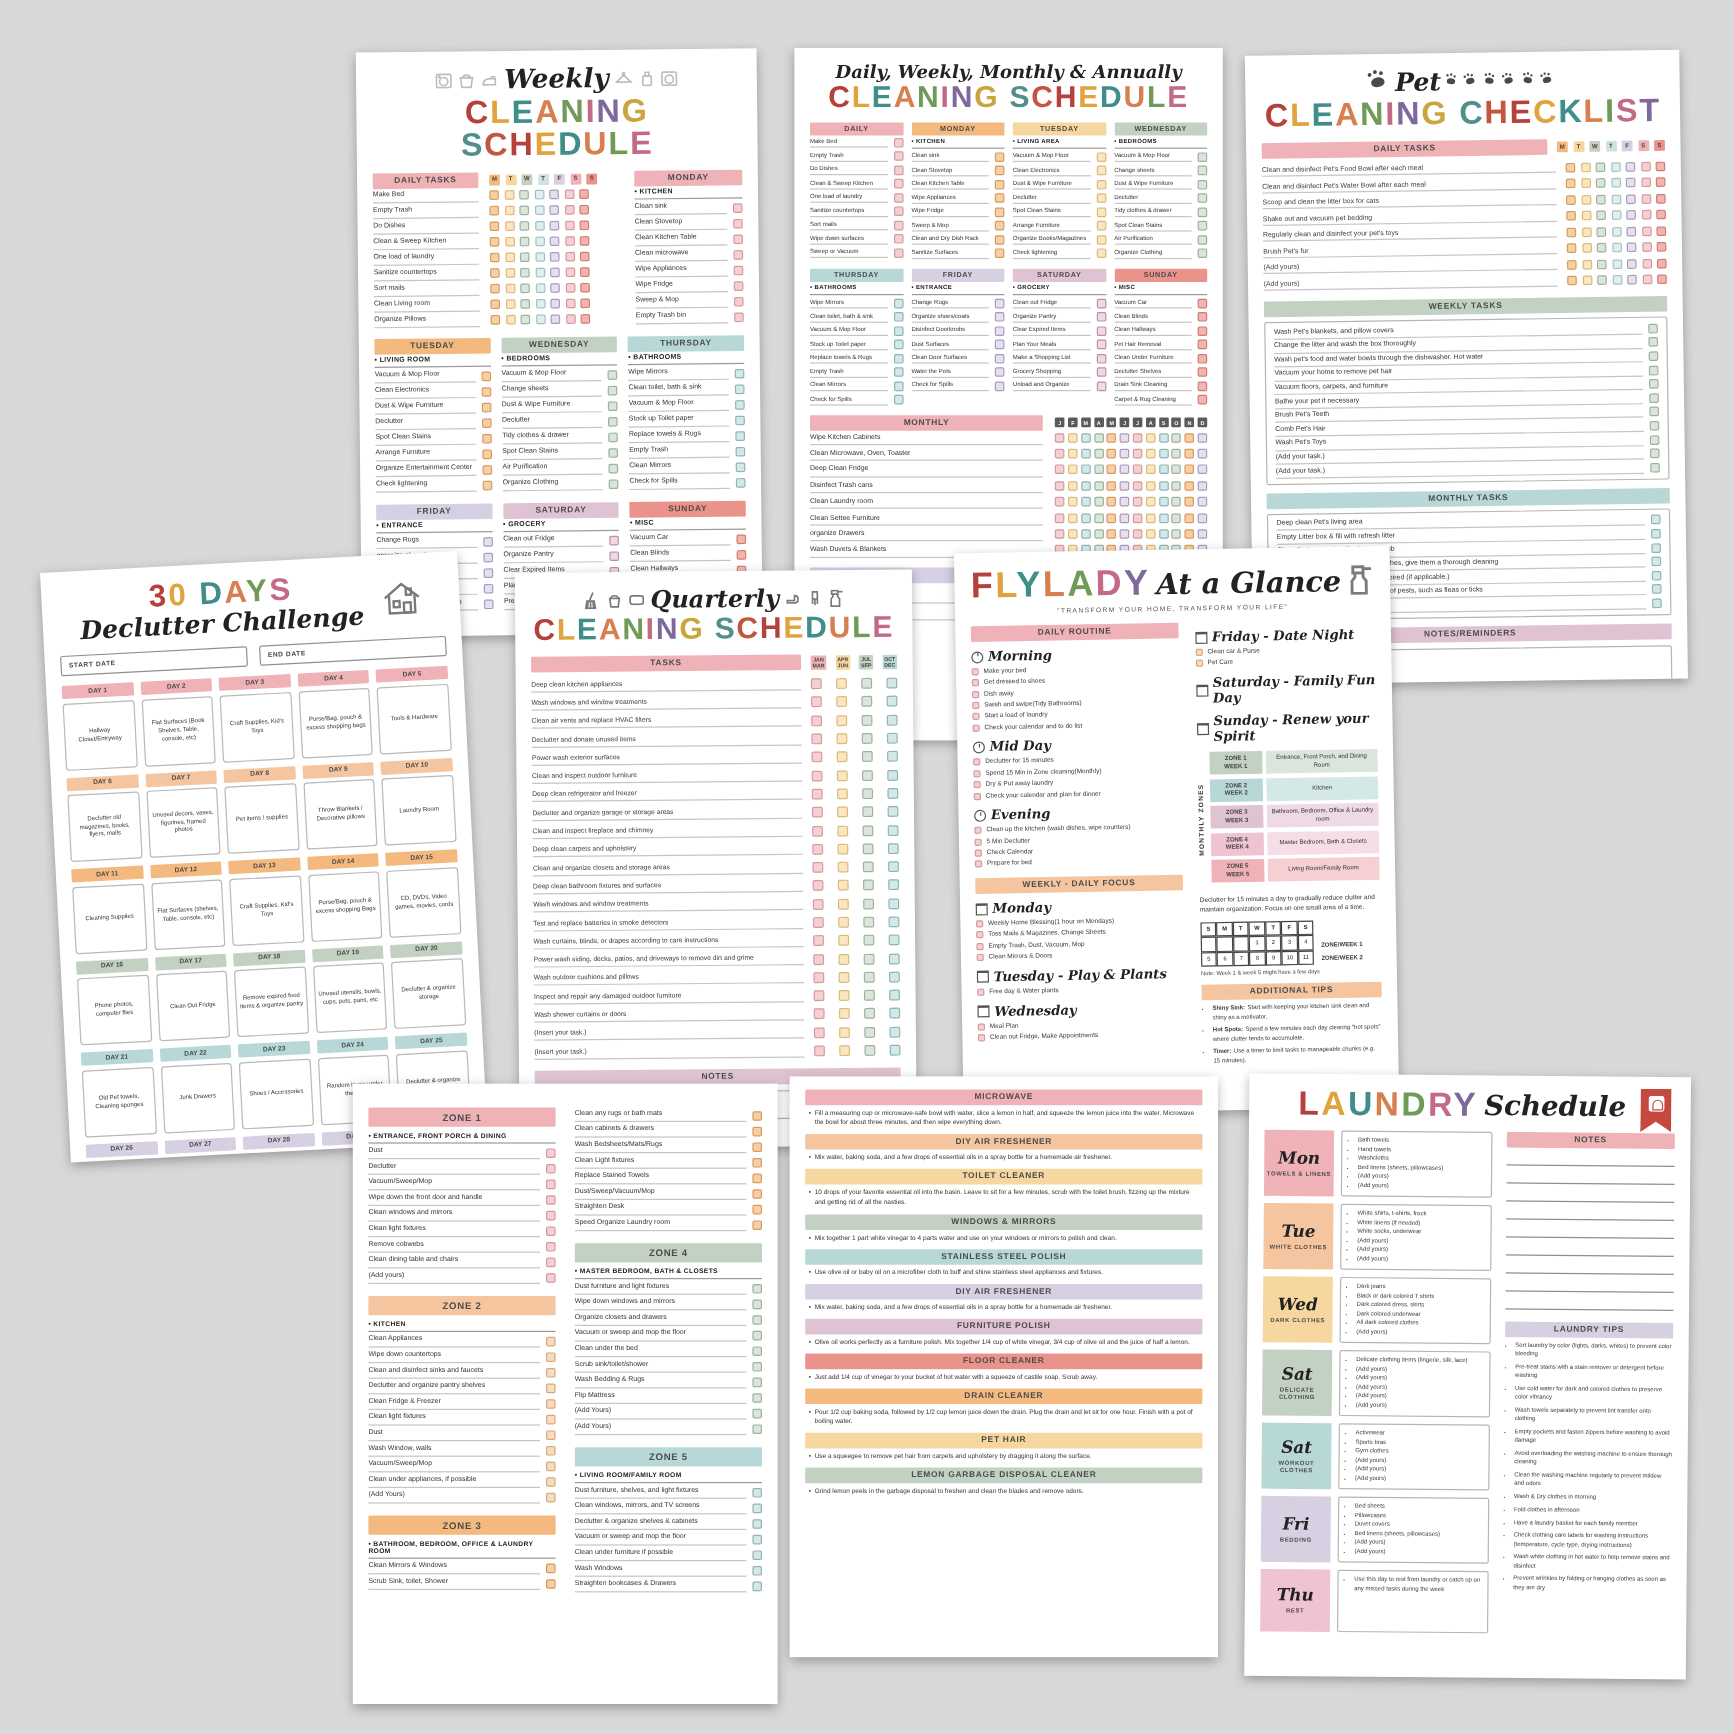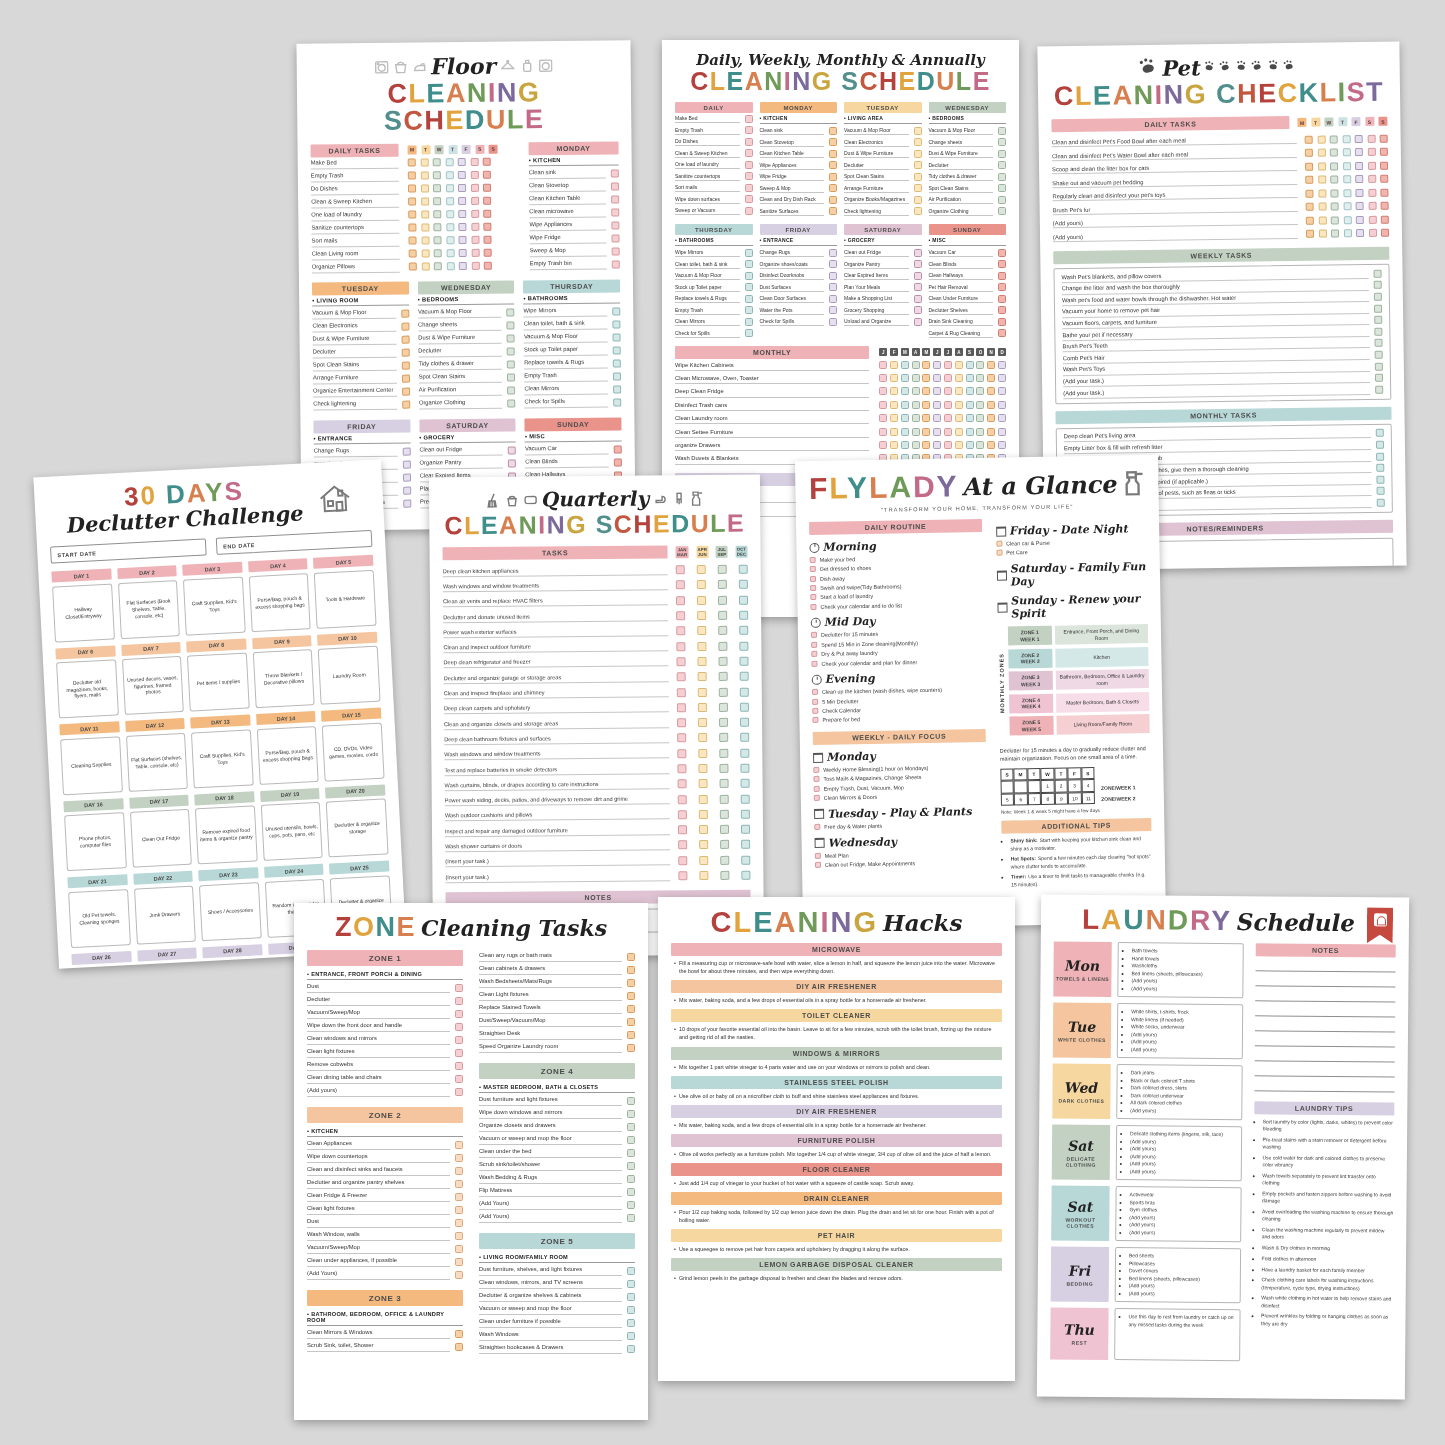--- a/index.html
+++ b/index.html
@@ -197,21 +197,21 @@
           <circle cx="3.4" cy="3" r=".7"></circle>
         </svg>
       <svg class="icn" width="14" height="13" viewBox="0 0 14 13">
           <path d="M2 4 L12 4 L10.8 12 L3.2 12 Z"></path>
           <path d="M4 4 C4 1,10 1,10 4"></path>
         </svg>
       <svg class="icn" width="14" height="13" viewBox="0 0 14 13">
           <path d="M2 10 C2 6,5 5,8 5 L12 5 L12 10 Z"></path>
           <path d="M8 5 C8 3,11 3,12 4"></path>
         </svg>
-      <span class="script t-script">Floor</span>
+      <span class="script t-script">Weekly</span>
       <svg class="icn" width="14" height="13" viewBox="0 0 14 13">
           <path d="M7 3 C5.8 3,5.8 1,7 1 C8.2 1,8.2 2.4,7 3 L1 9 L13 9 Z"></path>
         </svg>
       <svg class="icn" width="14" height="13" viewBox="0 0 14 13">
           <rect x="4" y="4" width="7" height="8" rx="1"></rect>
           <rect x="6" y="1" width="3" height="3"></rect>
         </svg>
       <svg class="icn" width="14" height="13" viewBox="0 0 14 13">
           <rect x="1" y="1" width="12" height="11" rx="1"></rect>
           <circle cx="7" cy="7" r="3.4"></circle>
@@ -2050,24 +2050,20 @@
 
         <li><b>Shiny Sink:</b><span>Start with keeping your kitchen sink clean and shiny as a motivator.</span></li>
             <li><b>Hot Spots:</b><span>Spend a few minutes each day clearing "hot spots" where clutter tends to accumulate.</span></li>
             <li><b>Timer:</b><span>Use a timer to limit tasks to manageable chunks (e.g. 15 minutes).</span></li>
           </ul>
       </div>
     </div>
   </section>
 
   <section class="page" id="p7" style="left:294px;top:903px;width:354px;height:517px;z-index:3">
-    <div class="titlebar">
-      <span class="bigt"><span style="color:#b5413c">Z</span><span style="color:#e0a33e">O</span><span style="color:#3f8e8b">N</span><span style="color:#d77f4e">E</span></span>
-      <span class="script t-script">Cleaning Tasks</span>
-    </div>
     <div class="z2col">
       <div>
 
       <div class="zsec rose">
           <div class="chip">ZONE 1</div>
           <div class="room">ENTRANCE, FRONT PORCH &amp; DINING</div>
           <div>
 
           <div class="trow">
                 <span class="txt">Dust</span>
@@ -2293,24 +2289,20 @@
                   <span class="cb"></span>
                 </div>
               </div>
           </div>
           </div>
       </div>
     </div>
   </section>
 
   <section class="page" id="p8" style="left:658px;top:897px;width:357px;height:484px;z-index:3">
-    <div class="titlebar" style="margin-bottom:6px">
-      <span class="bigt"><span style="color:#b5413c">C</span><span style="color:#e0a33e">L</span><span style="color:#3f8e8b">E</span><span style="color:#d77f4e">A</span><span style="color:#6f9a58">N</span><span style="color:#c26a86">I</span><span style="color:#7c6a9c">N</span><span style="color:#caa53f">G</span></span>
-      <span class="script t-script">Hacks</span>
-    </div>
     <div>
 
     <div class="hsec">
         <div class="chip rose">MICROWAVE</div>
         <div class="htxt">
             <span>•</span>
             <span>Fill a measuring cup or microwave-safe bowl with water, slice a lemon in half, and squeeze the lemon juice into the water. Microwave the bowl for about three minutes, and then wipe everything down.</span>
           </div>
       </div>
         <div class="hsec">

